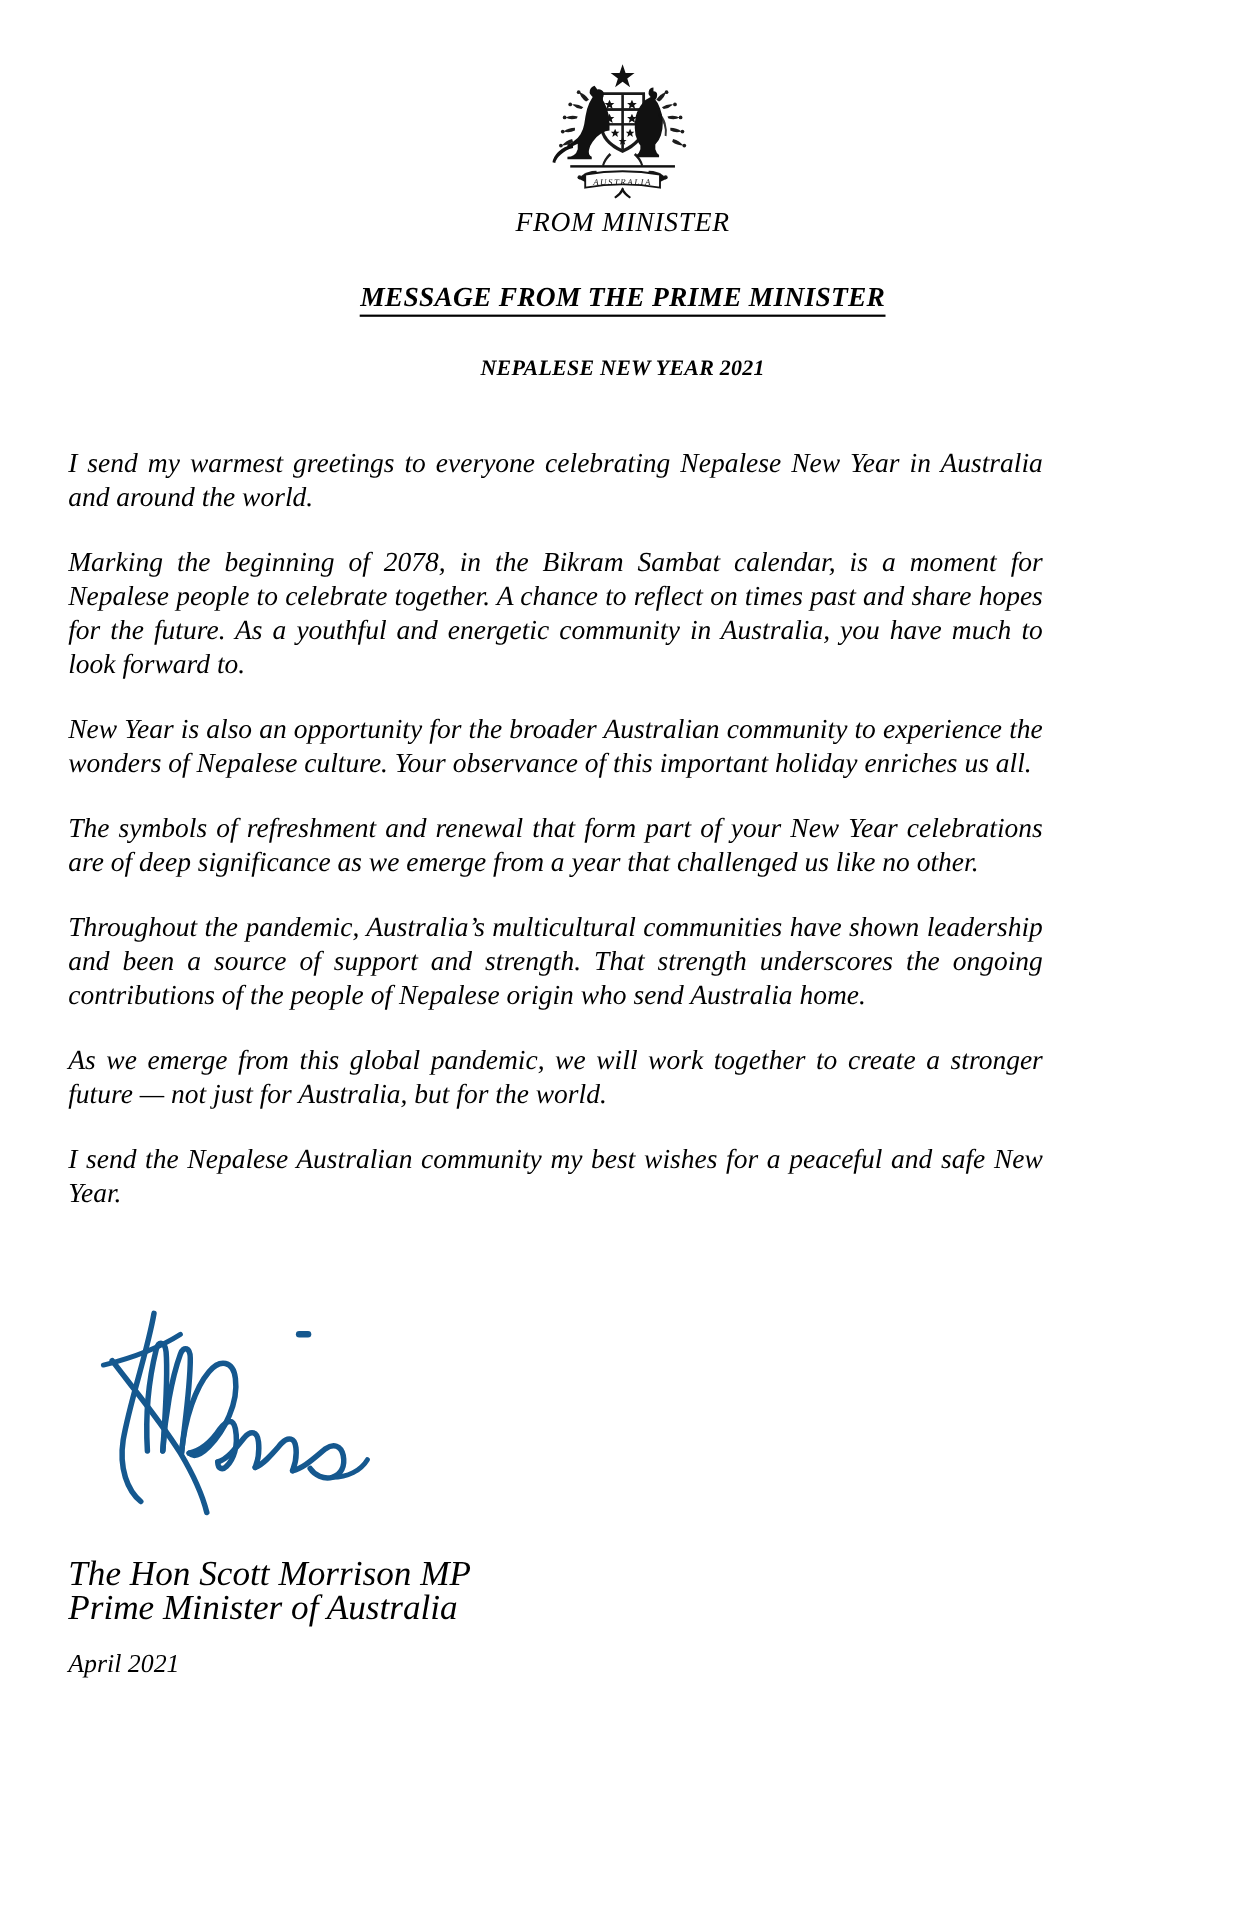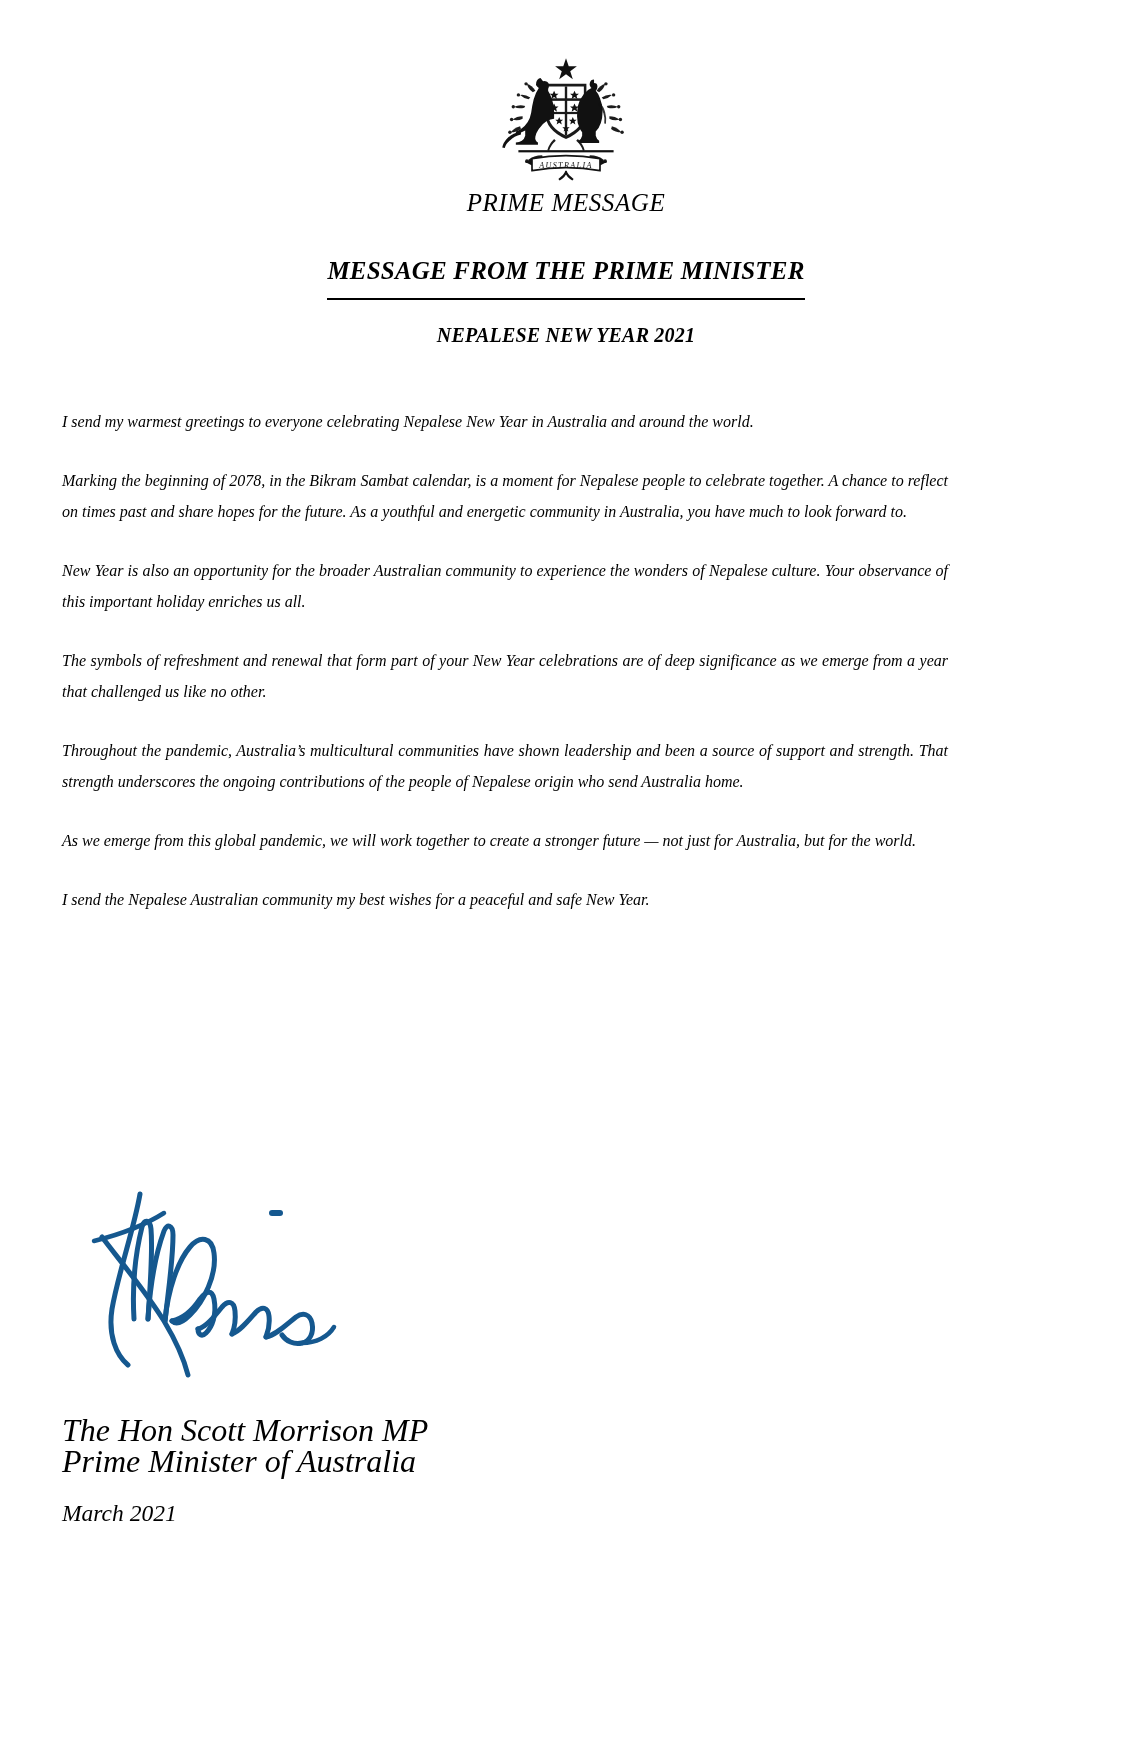--- a/index.html
+++ b/index.html
@@ -51,21 +51,21 @@
     top: 240px;
     left: 0;
     width: 100%;
     text-align: center;
     font-size: 25px;
     font-weight: bold;
     letter-spacing: 0.2px;
   }
   .doc-title span {
     border-bottom: 2.5px solid #000;
-    padding-bottom: 14px;
+    padding-bottom: 2px;
   }
 
   .doc-subtitle {
     position: absolute;
     top: 307px;
     left: 0;
     width: 100%;
     text-align: center;
     font-size: 20px;
     font-weight: bold;
@@ -75,21 +75,21 @@
   
   .body-block {
     position: absolute;
     top: 389px;
     left: 62px;
     width: 886px;
   }
   .para {
     text-align: justify;
     text-justify: inter-word;
-    font-size: 16px;
+    font-size: 25px;
     line-height: 31px;
     margin: 0 0 28px 0;
   }
   .para:last-child { margin-bottom: 0; }
 
   
   .signature {
     position: absolute;
     left: 72px;
     top: 1152px;
@@ -191,21 +191,21 @@
         <path d="M60 124 l-8 4 l8 4 z"></path>
         <path d="M140 124 l8 4 l-8 4 z"></path>
         <text x="100" y="135.5" font-family="'Liberation Serif', serif" font-size="9.5" text-anchor="middle" fill="#111" letter-spacing="1.6">AUSTRALIA</text>
 
         <path d="M100 138 q-3 6 -9 10 l1.5 1.6 q7 -4 9 -10 z"></path>
         <path d="M100 138 q3 6 9 10 l-1.5 1.6 q-7 -4 -9 -10 z"></path>
       </g>
     </svg>
   </div>
 
-  <div class="pm-header">PRIME MESSAGE</div>
+  <div class="pm-header">FROM MINISTER</div>
 
   <div class="doc-title">
     <span>MESSAGE FROM THE PRIME MINISTER</span>
   </div>
 
   <div class="doc-subtitle">NEPALESE NEW YEAR 2021</div>
 
   <div class="body-block">
     <p class="para">I send my warmest greetings to everyone celebrating Nepalese New Year in Australia and around the world.</p>
     <p class="para">Marking the beginning of 2078, in the Bikram Sambat calendar, is a moment for Nepalese people to celebrate together. A chance to reflect on times past and share hopes for the future. As a youthful and energetic community in Australia, you have much to look forward to.</p>
@@ -241,15 +241,15 @@
         <path d="M200 44 L208 44" stroke-width="6"></path>
       </g>
     </svg>
   </div>
 
   <div class="signoff">
     <div>The Hon Scott Morrison MP</div>
     <div>Prime Minister of Australia</div>
   </div>
 
-  <div class="date-line">March 2021</div>
+  <div class="date-line">April 2021</div>
 
 </div>
 
 </body></html>

